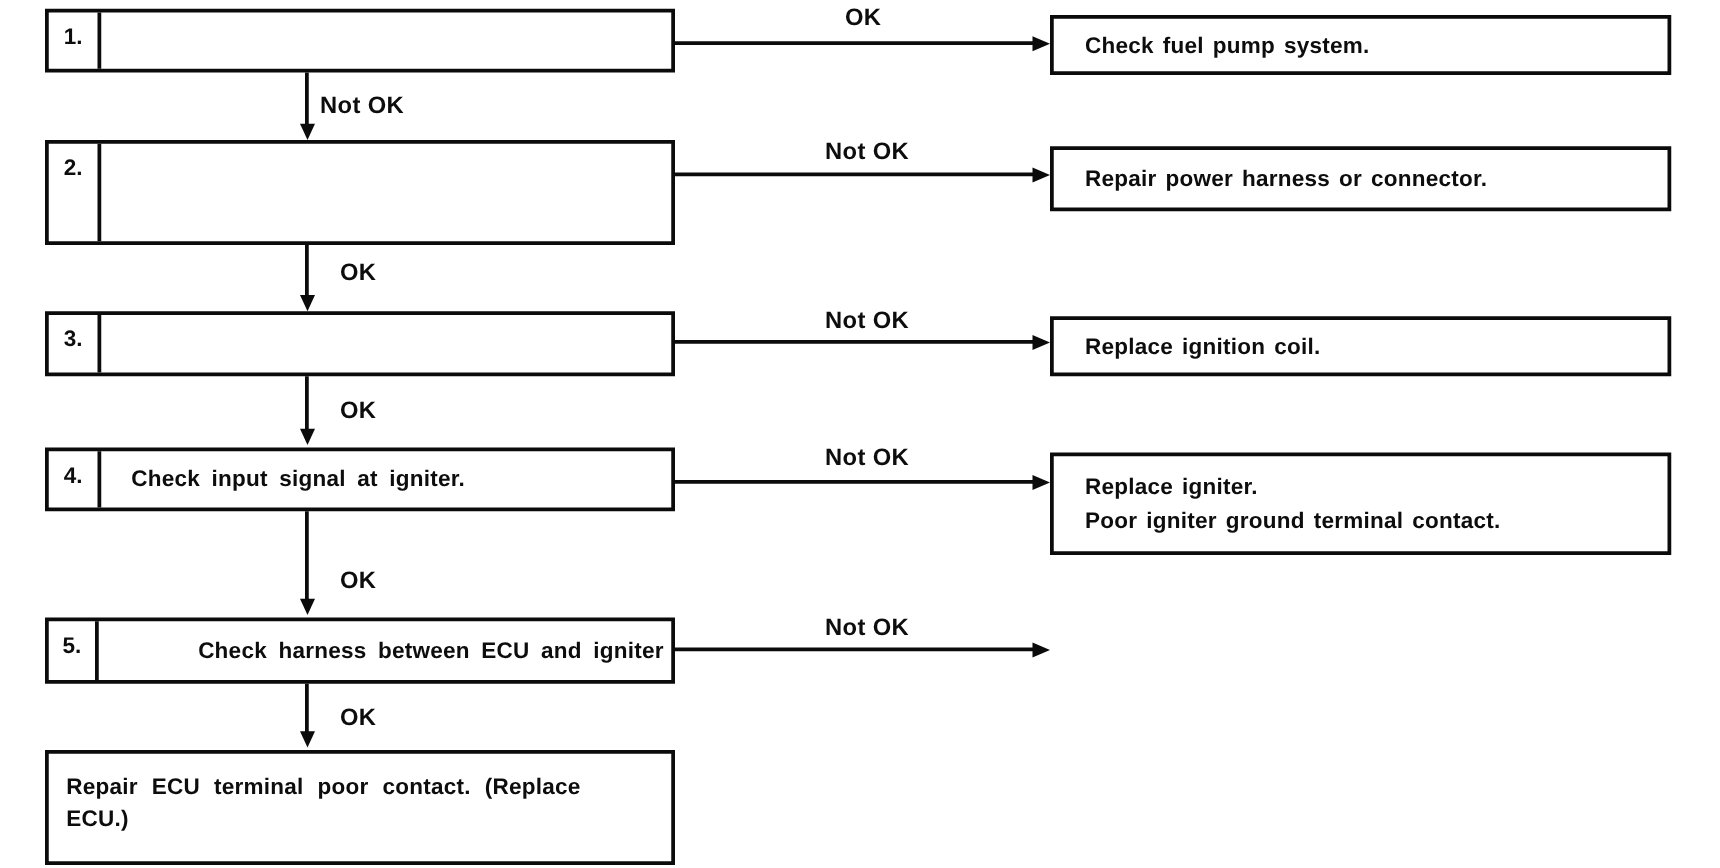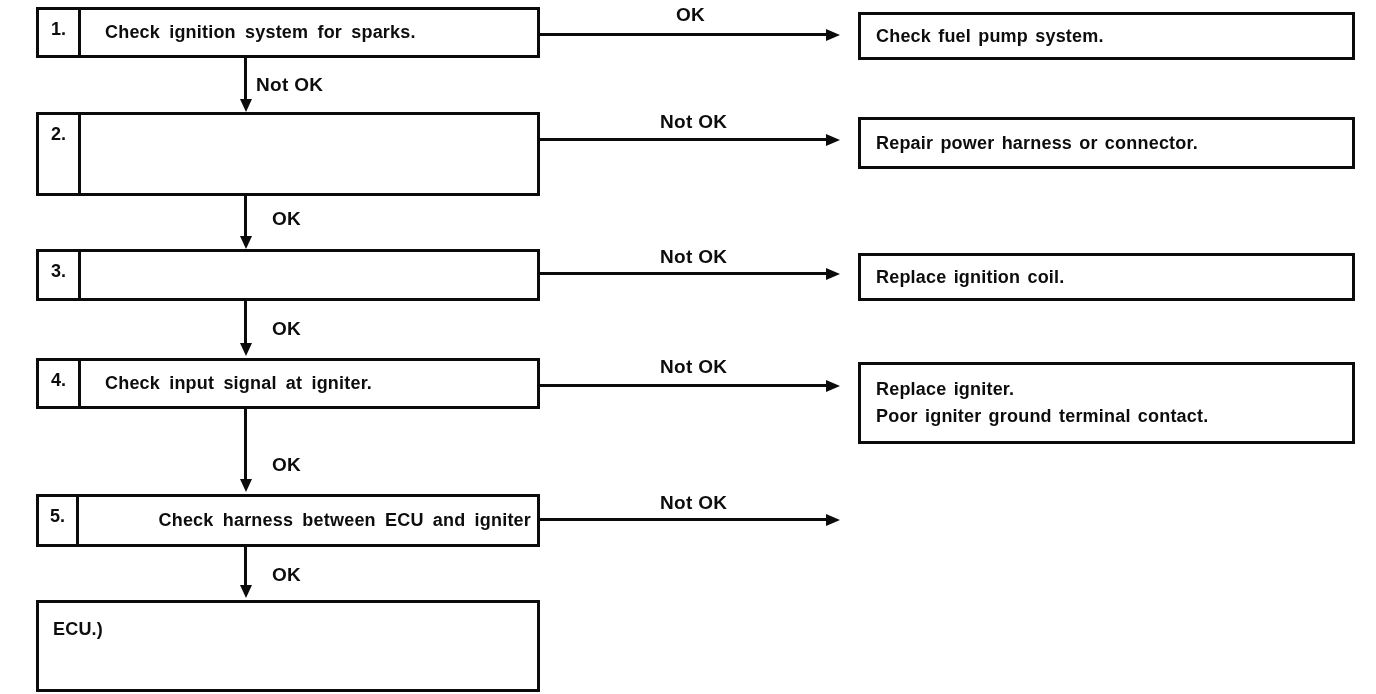--- a/index.html
+++ b/index.html
@@ -21,21 +21,21 @@
     flex:1; display:flex; flex-direction:column; justify-content:center;
     font-weight:700; font-size:18px; line-height:1.45;
     letter-spacing:0.2px; word-spacing:4px; padding:3px 6px 3px 24px;
   }
   .steptext.tight { padding-left:6px;align-items:flex-end; }
   .wide-words { word-spacing:6px; }
   .prespace { white-space:pre; }
   .resultbox {
     left:840px; width:497px; display:flex; flex-direction:column;
     justify-content:center; font-weight:700; font-size:18px; line-height:1.5;
-    letter-spacing:0.2px; word-spacing:2px; padding:4px 10px 4px 15px;margin-left:18px;
+    letter-spacing:0.2px; word-spacing:2px; padding:4px 10px 4px 25px;
   }
   .hline { position:absolute; height:3px; background:#0b0b0b; }
   .vline { position:absolute; width:3px; background:#0b0b0b; }
   .ah-right {
     position:absolute; width:0; height:0;
     border-top:6px solid transparent; border-bottom:6px solid transparent;
     border-left:14px solid #0b0b0b;
   }
   .ah-down {
     position:absolute; width:0; height:0;
@@ -44,23 +44,20 @@
   }
   .lbl { position:absolute; font-weight:700; font-size:19px; letter-spacing:0.3px; }
 </style>
 </head>
 <body>
 
 <div id="page">
 
   <div class="box stepbox" style="top:7px; height:51px;">
     <div class="numcell">1.</div>
-    <div class="steptext">
-      <span>Check ignition system for sparks.</span>
-    </div>
   </div>
   <div class="hline" style="left:540px; top:33px; width:288px;"></div>
   <div class="ah-right" style="left:826px; top:29px;"></div>
   <div class="lbl" style="left:676px; top:4px;">OK</div>
   <div class="box resultbox" style="top:12px; height:48px;">
     <span>Check fuel pump system.</span>
   </div>
   <div class="vline" style="left:244px; top:58px; height:42px;"></div>
   <div class="ah-down" style="left:240px; top:99px;"></div>
   <div class="lbl" style="left:256px; top:74px;">Not OK</div>
@@ -116,17 +113,18 @@
   </div>
   <div class="hline" style="left:540px; top:518px; width:288px;"></div>
   <div class="ah-right" style="left:826px; top:514px;"></div>
   <div class="lbl" style="left:660px; top:492px;">Not OK</div>
   <div class="vline" style="left:244px; top:547px; height:39px;"></div>
   <div class="ah-down" style="left:240px; top:585px;"></div>
   <div class="lbl" style="left:272px; top:564px;">OK</div>
 
   <div class="box" style="left:36px; top:600px; width:504px; height:92px;">
     <div class="steptext" style="padding:13px 10px 4px 14px; justify-content:flex-start;">
+      <span class="wide-words">Repair ECU terminal poor contact. (Replace</span>
       <span>ECU.)</span>
     </div>
   </div>
 
 </div>
 
 </body></html>

